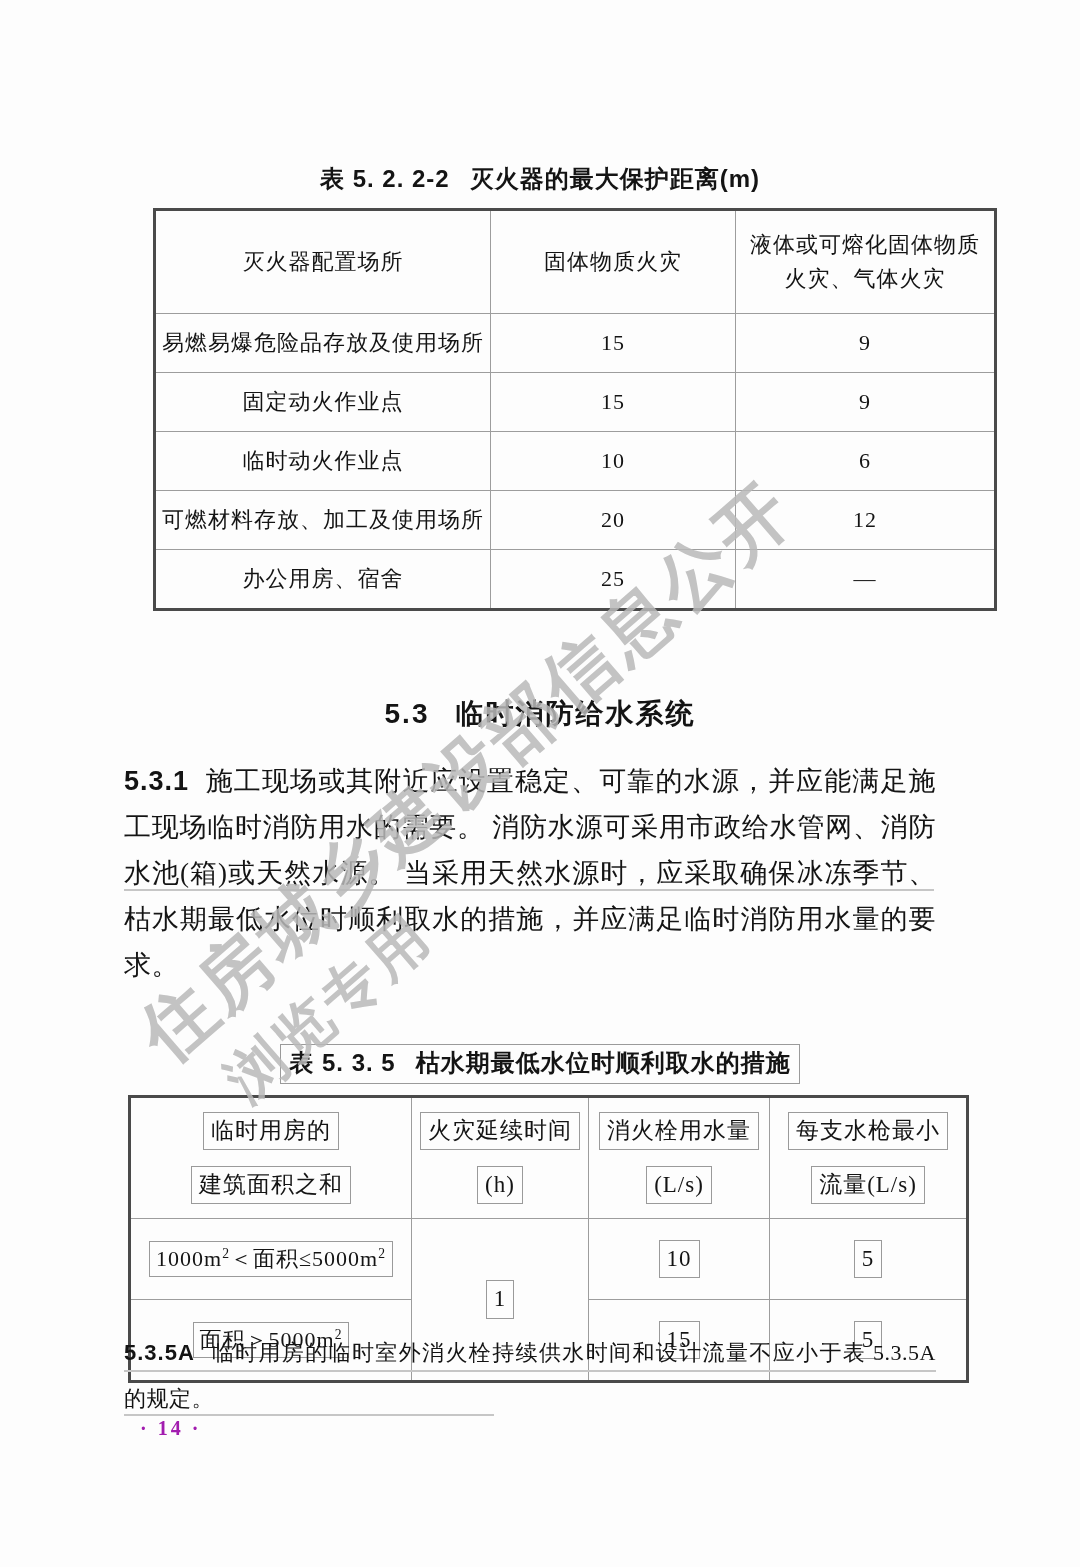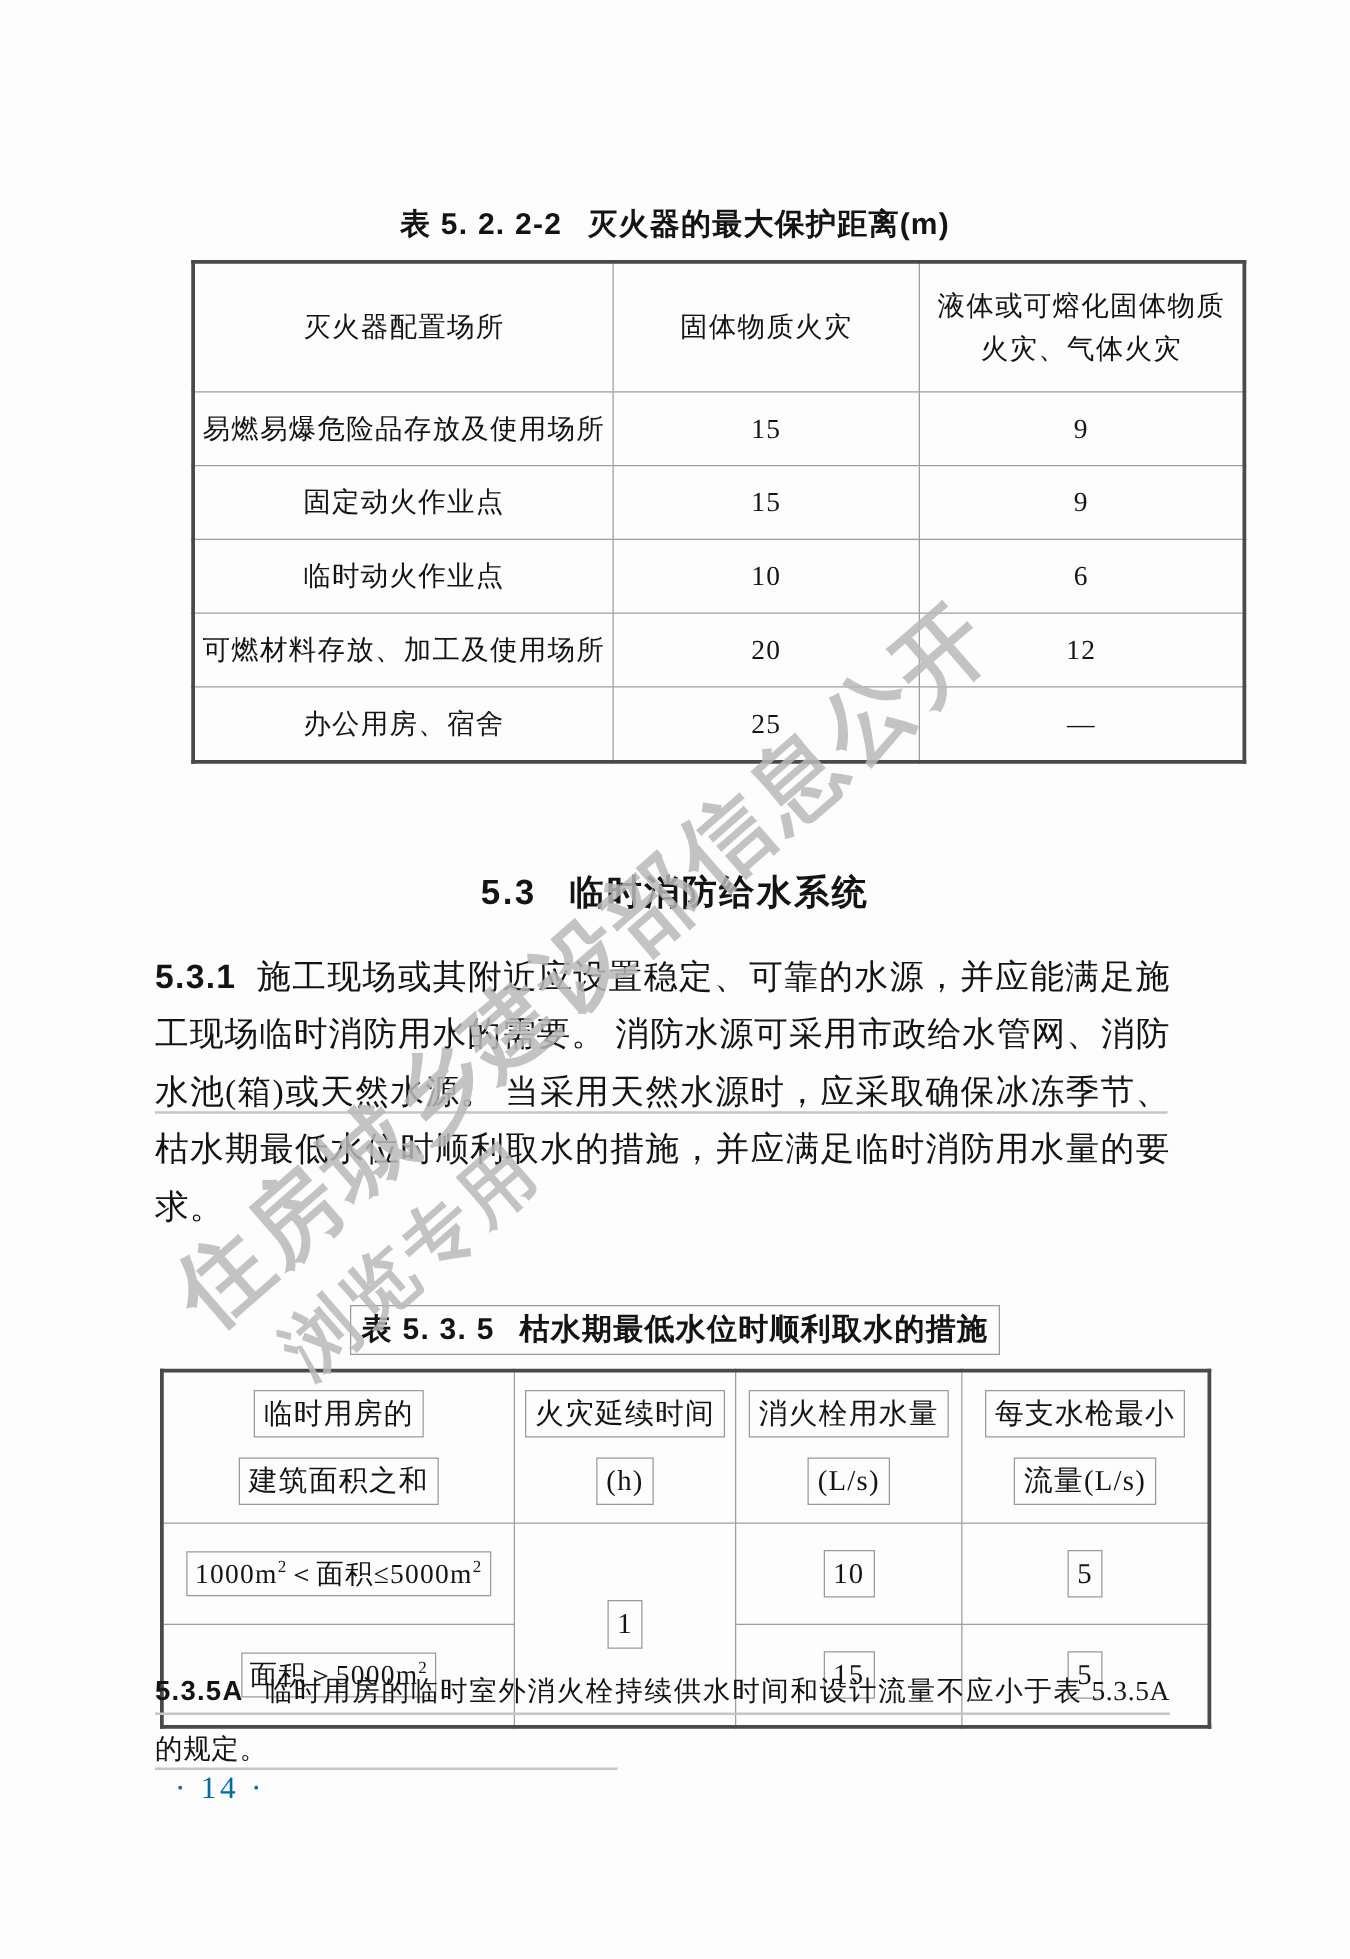--- a/index.html
+++ b/index.html
@@ -217,23 +217,24 @@
     font-family: "Liberation Sans", "DejaVu Sans", sans-serif;
     font-weight: 700;
     margin-right: 16px;
     letter-spacing: 1px;
   }
 
   
   #page-number {
     position: absolute;
     left: 140px; top: 1417px;
-    font-size: 25px;
-    color: #0369a1;
+    font-size: 20px;
+    color: #a21caf;
     letter-spacing: 3px;
+    font-weight: bold;
   }
 </style>
 </head>
 <body>
 
 <div id="watermark-layer">
   <div class="wm-text wm-a">住房城乡建设部信息公开</div>
   <div class="wm-text wm-b">浏览专用</div>
 </div>
 

